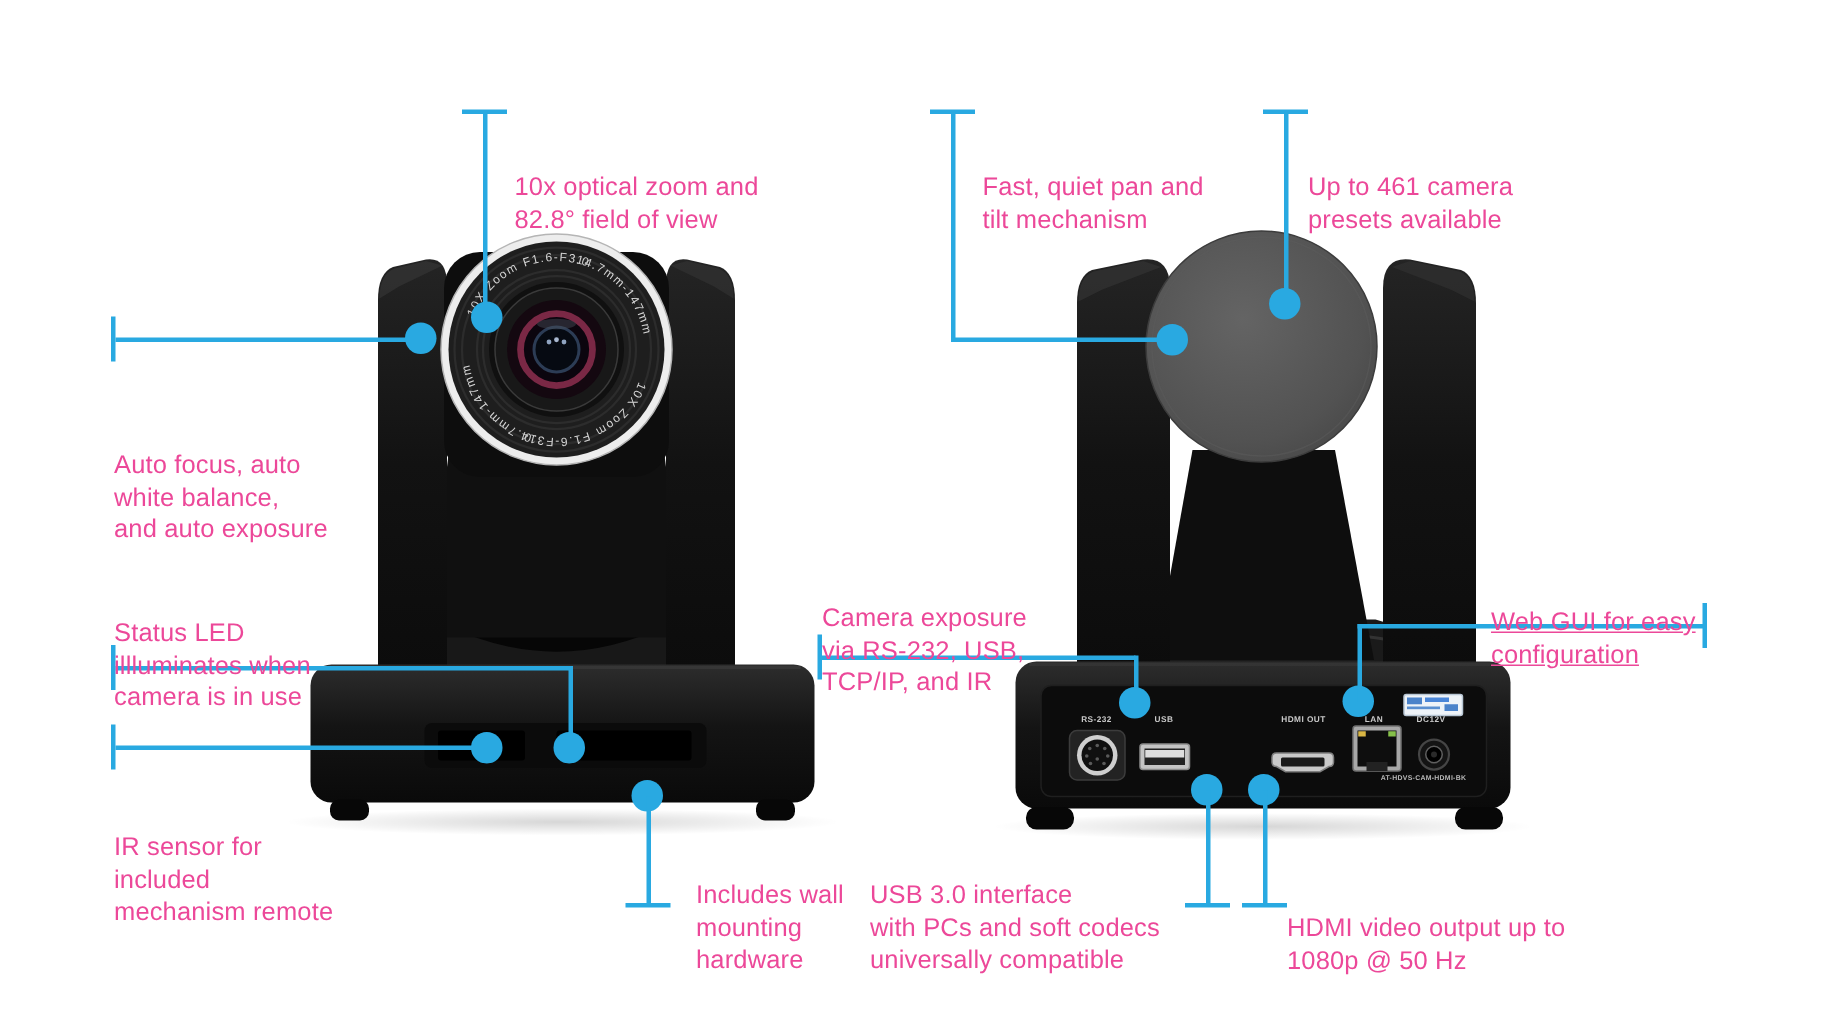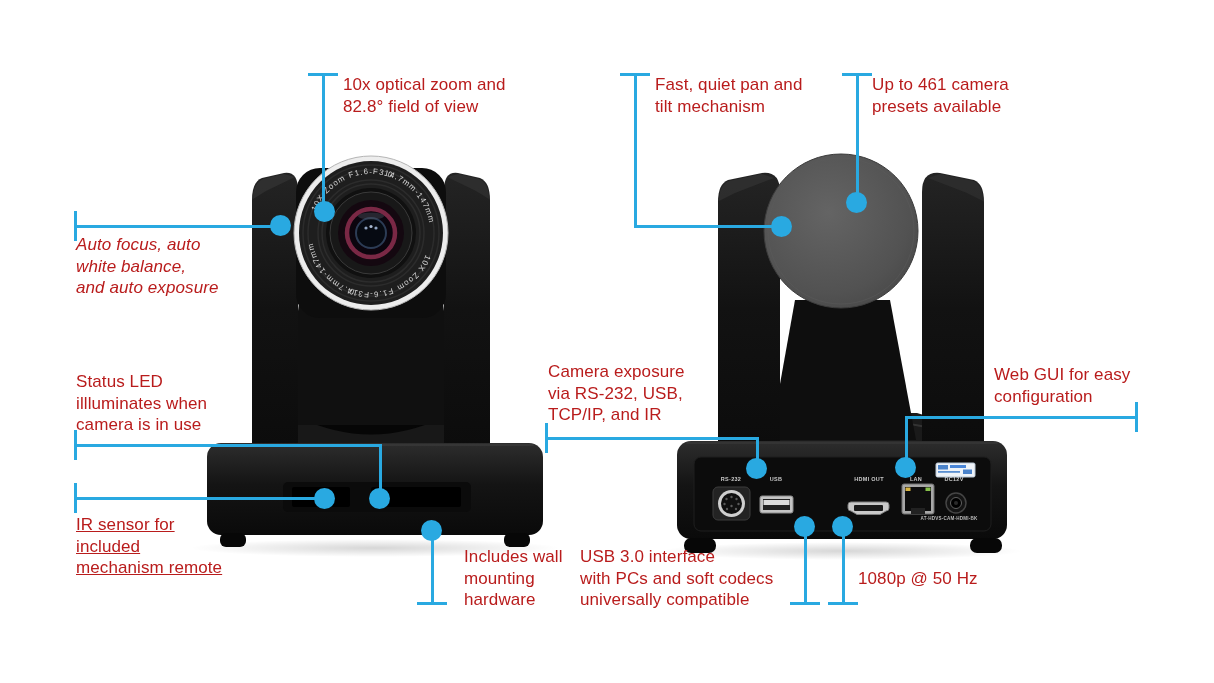--- a/index.html
+++ b/index.html
@@ -1,20 +1,20 @@
 <!DOCTYPE html>
 <html><head>
 <meta charset="utf-8">
 <style>
   html,body{margin:0;padding:0;background:#fff;}
   .stage{position:relative;width:1214px;height:683px;background:#fff;overflow:hidden;
          font-family:"Liberation Sans",sans-serif;}
   .art{position:absolute;left:0;top:0;width:1214px;height:683px;}
-  .co-text{position:absolute;font-size:17px;line-height:21.5px;color:#b91c1c;
-           white-space:nowrap;letter-spacing:.1px;}
+  .co-text{position:absolute;font-size:17px;line-height:21.5px;color:#ec4899;
+           white-space:nowrap;letter-spacing:.1px;margin-top:40px;}
   .ln{position:absolute;background:#29A9E1;}
   .dot{position:absolute;width:21px;height:21px;border-radius:50%;background:#29A9E1;}
 </style>
 </head>
 <body>
 
 <div class="stage">
 
   <svg class="art" viewBox="0 0 1214 683">
     <defs>
@@ -225,51 +225,52 @@
     <div>82.8° field of view</div>
   </div>
   <div class="co-text" style="left:655px;top:74px;">
     <div>Fast, quiet pan and</div>
     <div>tilt mechanism</div>
   </div>
   <div class="co-text" style="left:872px;top:74px;">
     <div>Up to 461 camera</div>
     <div>presets available</div>
   </div>
-  <div class="co-text" style="left:76px;top:234px;font-style:italic;">
+  <div class="co-text" style="left:76px;top:259px;">
     <div>Auto focus, auto</div>
     <div>white balance,</div>
     <div>and auto exposure</div>
   </div>
   <div class="co-text" style="left:76px;top:371px;">
     <div>Status LED</div>
     <div>illluminates when</div>
     <div>camera is in use</div>
   </div>
-  <div class="co-text" style="left:76px;top:514px;text-decoration:underline;">
+  <div class="co-text" style="left:76px;top:514px;">
     <div>IR sensor for</div>
     <div>included</div>
     <div>mechanism remote</div>
   </div>
   <div class="co-text" style="left:464px;top:546px;">
     <div>Includes wall</div>
     <div>mounting</div>
     <div>hardware</div>
   </div>
   <div class="co-text" style="left:548px;top:361px;">
     <div>Camera exposure</div>
     <div>via RS-232, USB,</div>
     <div>TCP/IP, and IR</div>
   </div>
-  <div class="co-text" style="left:994px;top:364px;">
+  <div class="co-text" style="left:994px;top:364px;text-decoration:underline;">
     <div>Web GUI for easy</div>
     <div>configuration</div>
   </div>
   <div class="co-text" style="left:580px;top:546px;">
     <div>USB 3.0 interface</div>
     <div>with PCs and soft codecs</div>
     <div>universally compatible</div>
   </div>
   <div class="co-text" style="left:858px;top:568px;">
+    <div>HDMI video output up to</div>
     <div>1080p @ 50 Hz</div>
   </div>
 
 </div>
 
 </body></html>

